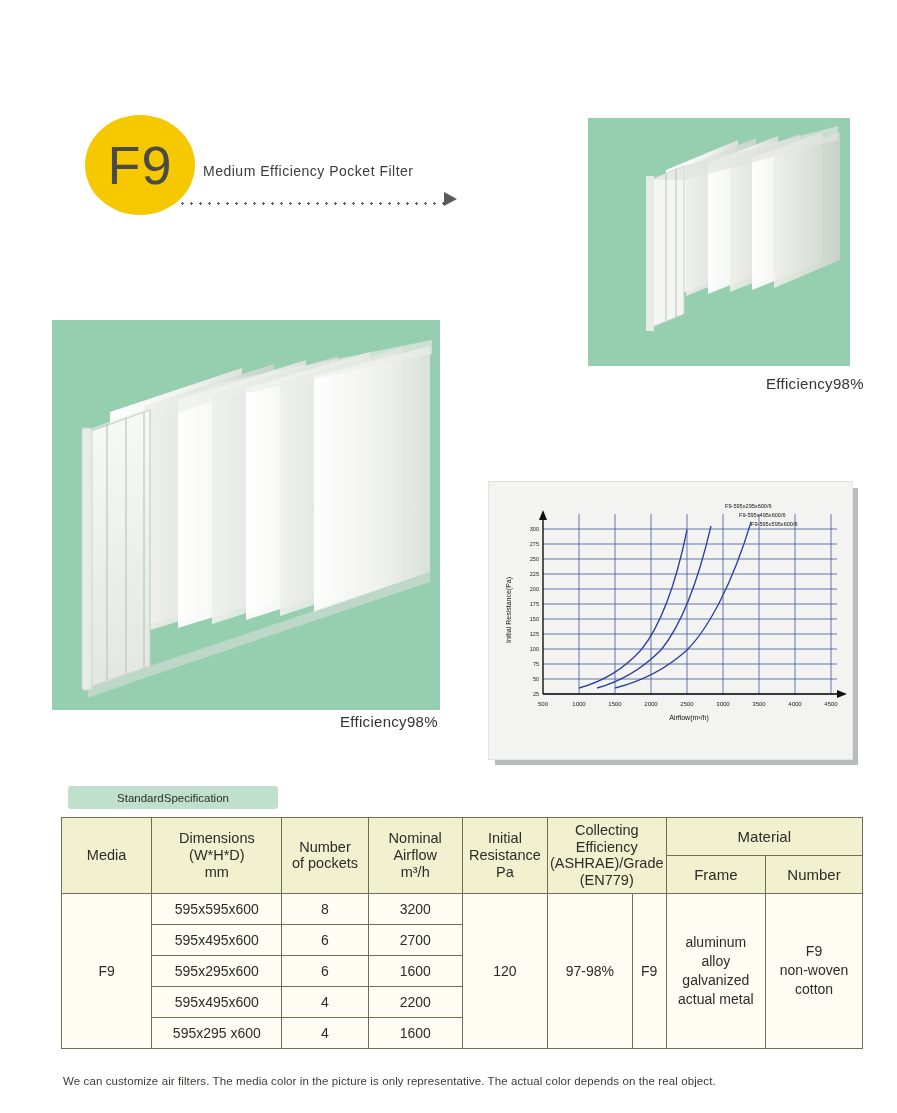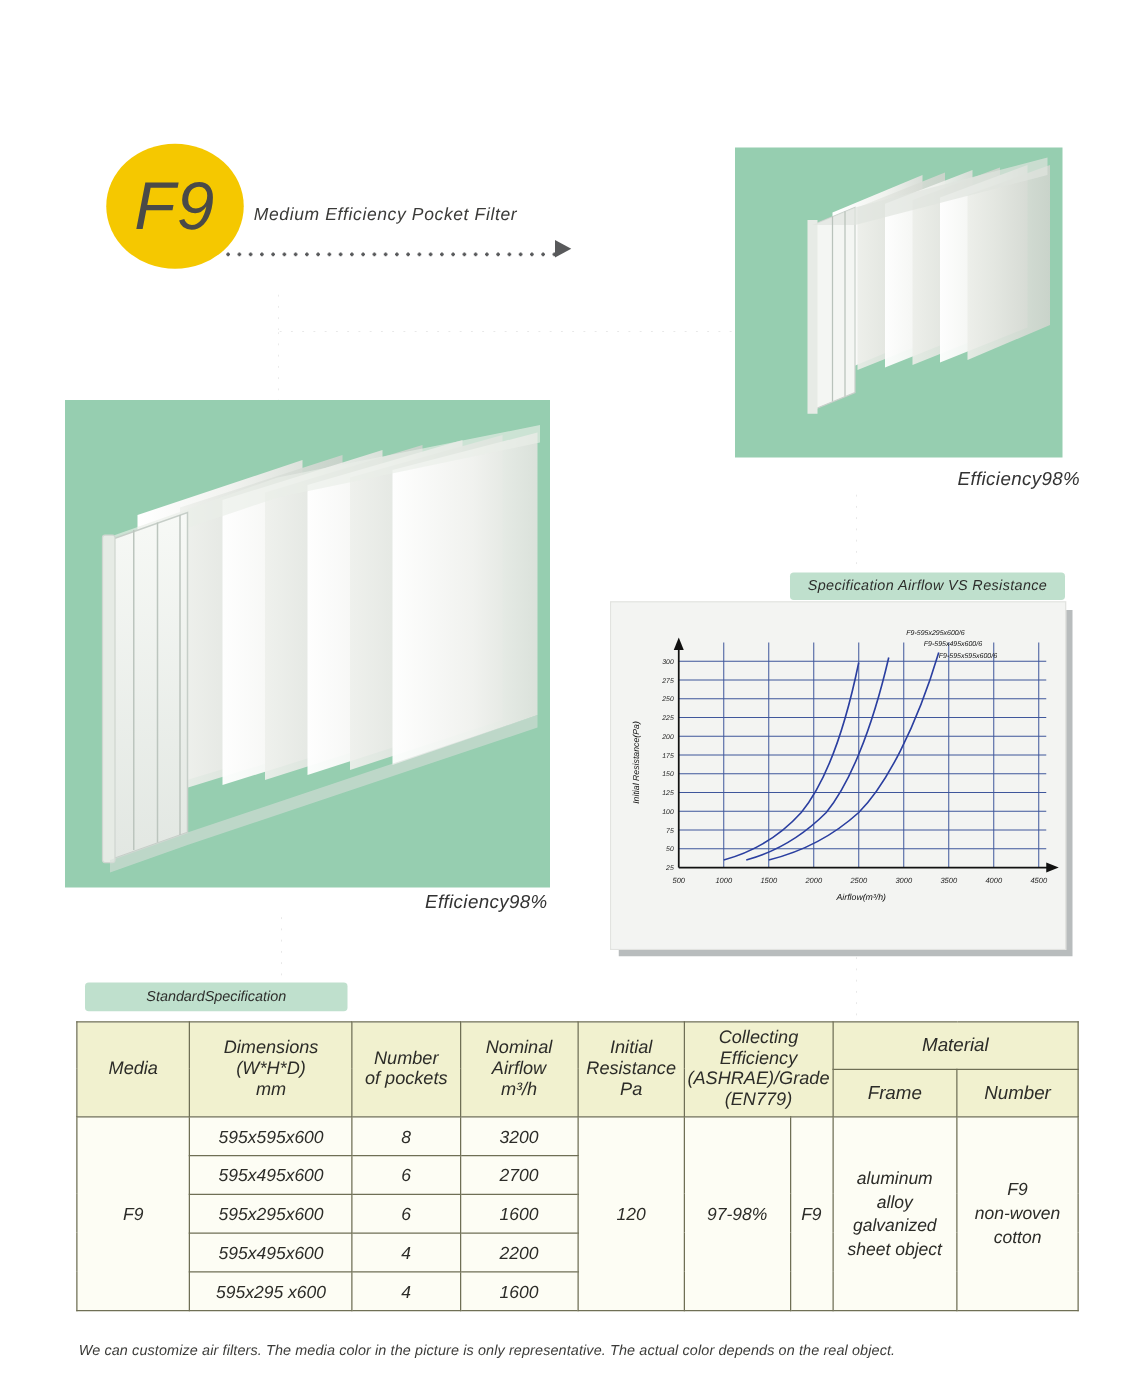--- a/index.html
+++ b/index.html
@@ -4,21 +4,21 @@
 <style>
   html,body{margin:0;padding:0;}
   body{
     width:897px;height:1113px;
     background:#ffffff;
     font-family:"Liberation Sans", sans-serif;
     color:#231f20;
     position:relative;
     overflow:hidden;
   }
-  .page{position:relative;width:897px;height:1113px;font-style:italic;}
+  .page{position:relative;width:897px;height:1113px;}
 
   
   .badge{
     position:absolute;left:85px;top:115px;width:110px;height:100px;
     border-radius:50%;background:#f5c800;
     display:flex;align-items:center;justify-content:center;
   }
   .badge span{
     font-size:54px;color:#4a4a48;font-weight:400;letter-spacing:1px;
     font-family:"Liberation Sans", sans-serif;
@@ -208,21 +208,20 @@
         <line x1="55" y1="104" x2="55" y2="360"></line>
         <line x1="74" y1="98" x2="74" y2="354"></line>
         <line x1="92" y1="92" x2="92" y2="348"></line>
       </g>
 
       <polygon points="36,368 98,346 378,252 378,262 98,356 36,378" fill="#d7ded8" opacity="0.6"></polygon>
     </svg>
   </div>
   <div class="cap large">Efficiency98%</div>
 
-  <div class="spec-label">Specification   Airflow VS Resistance</div>
   <div class="chart-shadow"></div>
   <div class="chart-panel">
     <svg class="chart-svg" width="363" height="277" viewBox="0 0 363 277">
 
       <rect x="0" y="0" width="363" height="277" fill="#f3f4f2"></rect>
 
       <g stroke="#1f3b8c" stroke-width="0.8" opacity="0.85">
 
         <line x1="90" y1="32" x2="90" y2="212"></line>
         <line x1="126" y1="32" x2="126" y2="212"></line>
@@ -341,21 +340,21 @@
         <td class="dim">595x595x600</td>
         <td class="np">8</td>
         <td class="na">3200</td>
         <td class="ir" rowspan="5">120</td>
         <td class="ce" rowspan="5">97-98%</td>
         <td class="grade" rowspan="5">F9</td>
         <td class="frame" rowspan="5">
           <div>aluminum</div>
           <div>alloy</div>
           <div>galvanized</div>
-          <div>sheet object</div>
+          <div>actual metal</div>
         </td>
         <td class="media" rowspan="5">
           <div>F9</div>
           <div>non-woven</div>
           <div>cotton</div>
         </td>
       </tr>
       <tr>
         <td class="dim">595x495x600</td>
         <td class="np">6</td>

